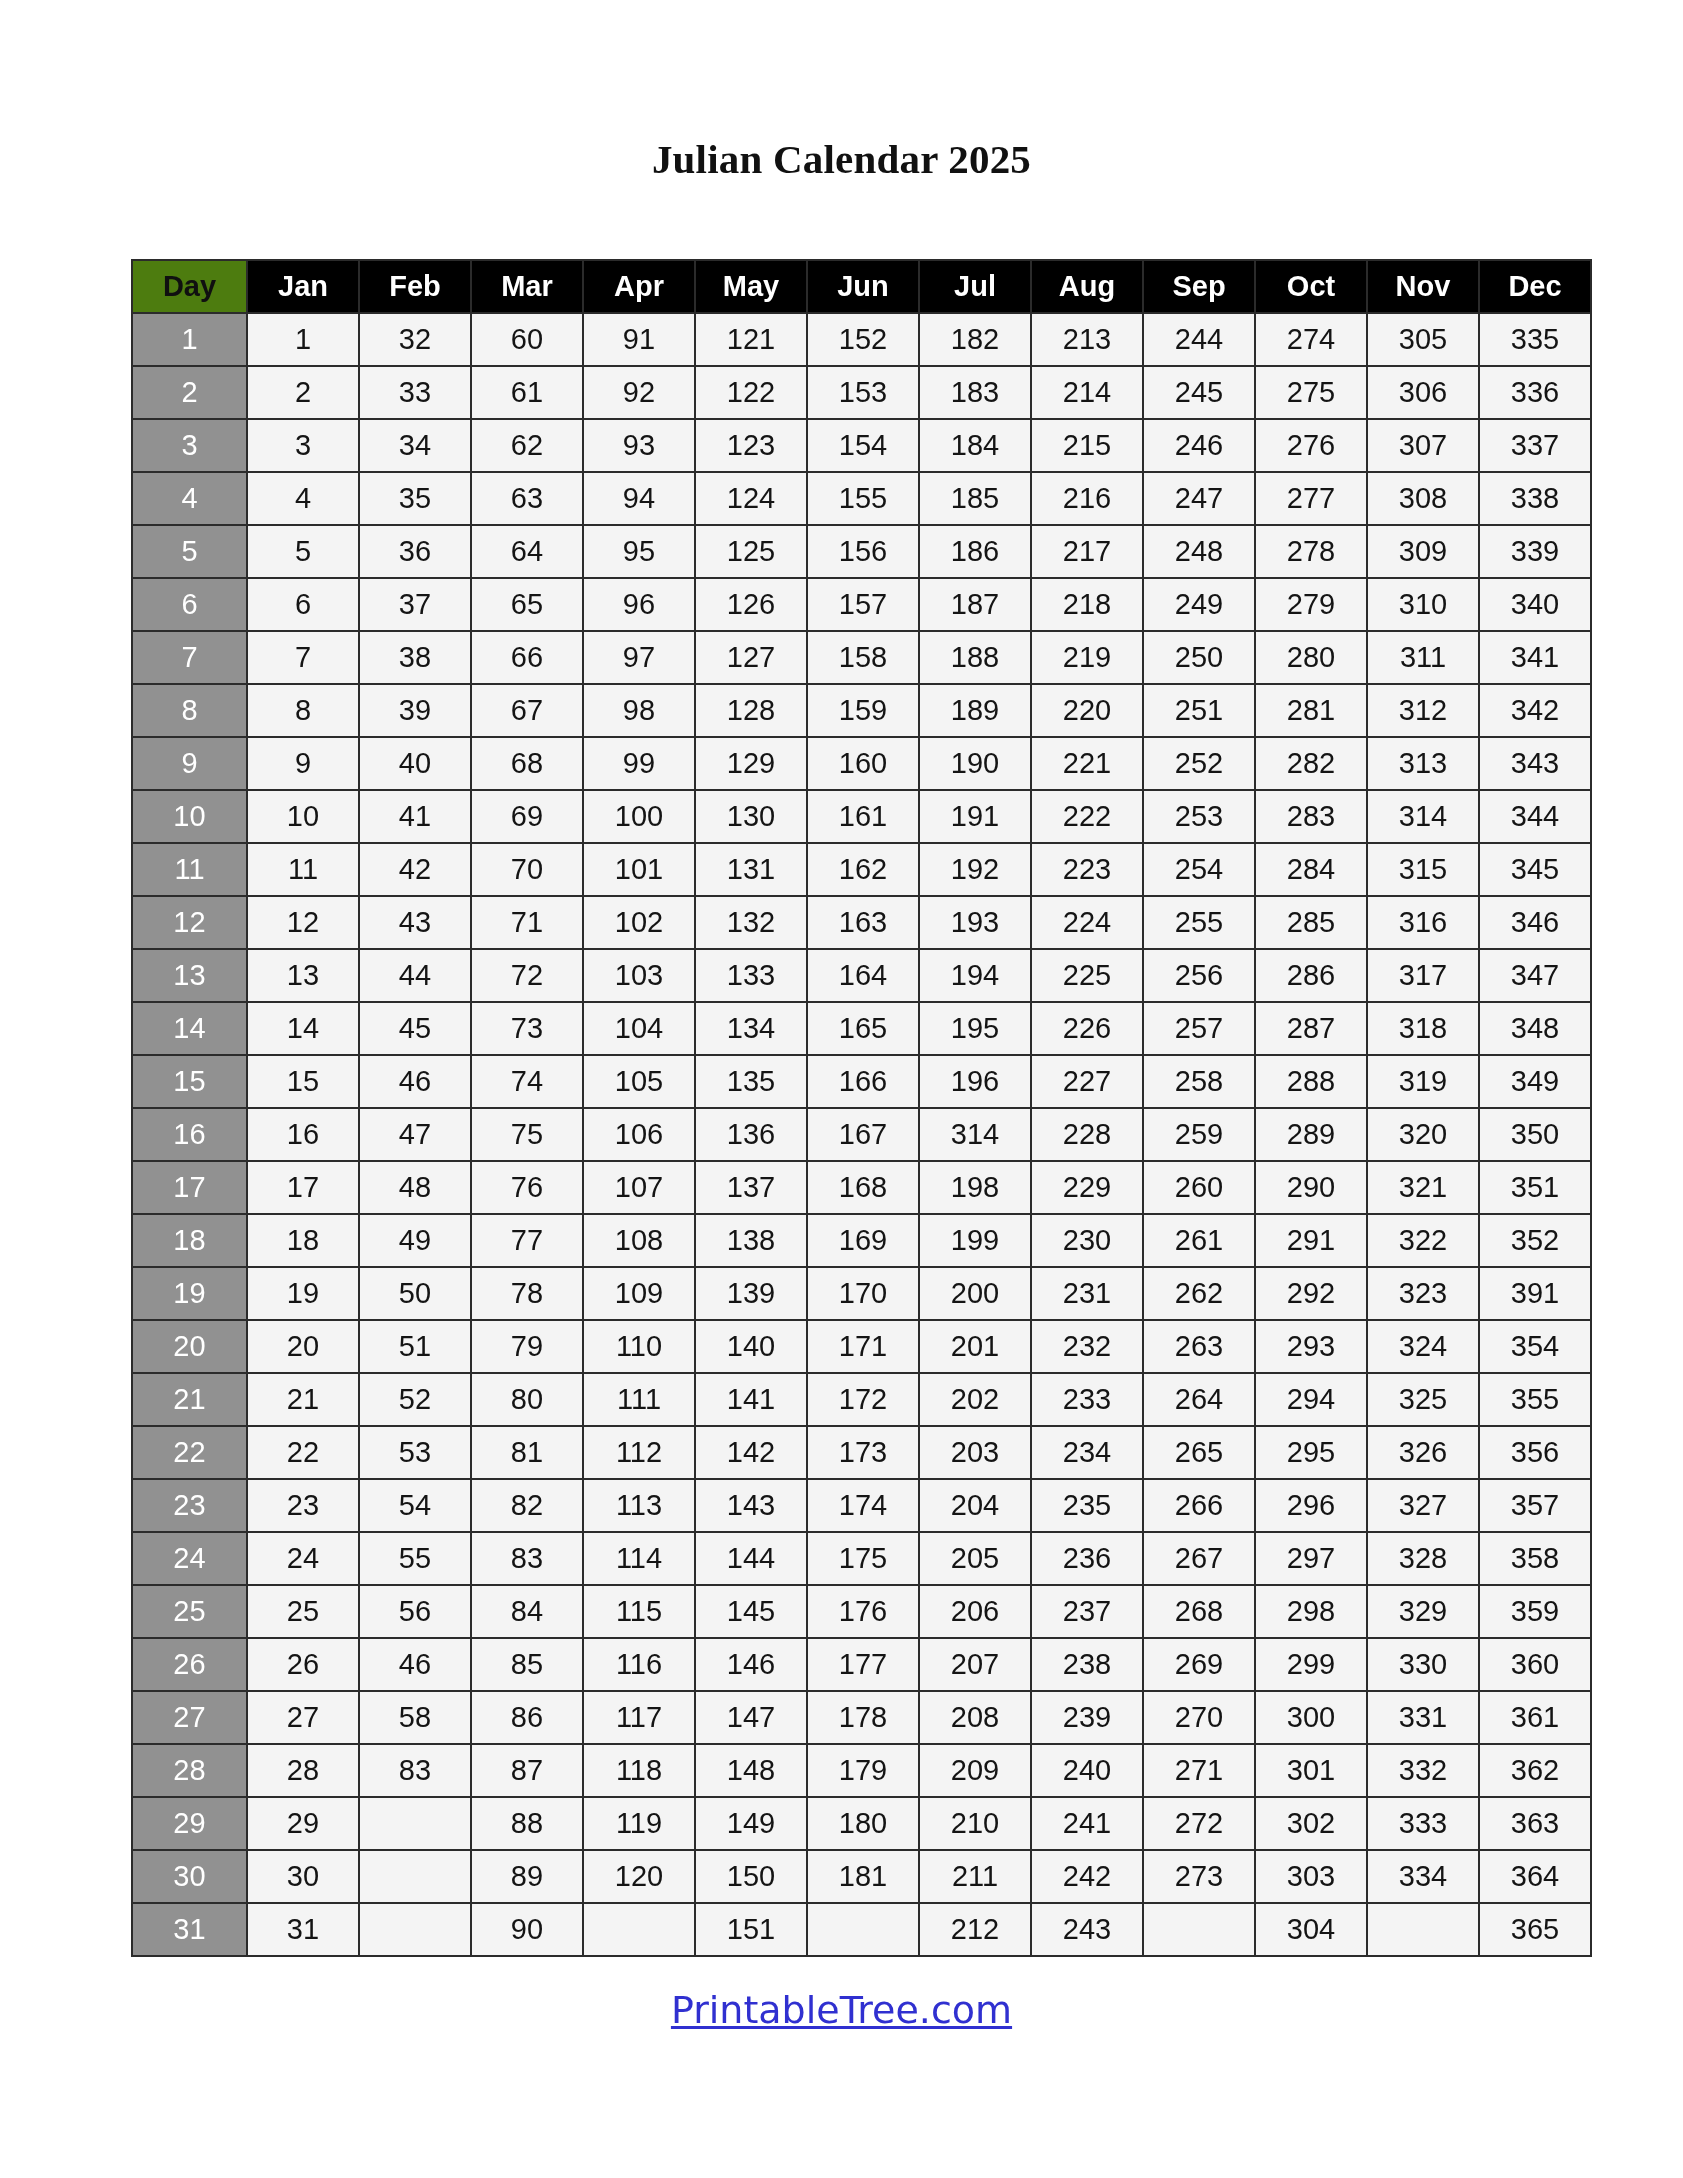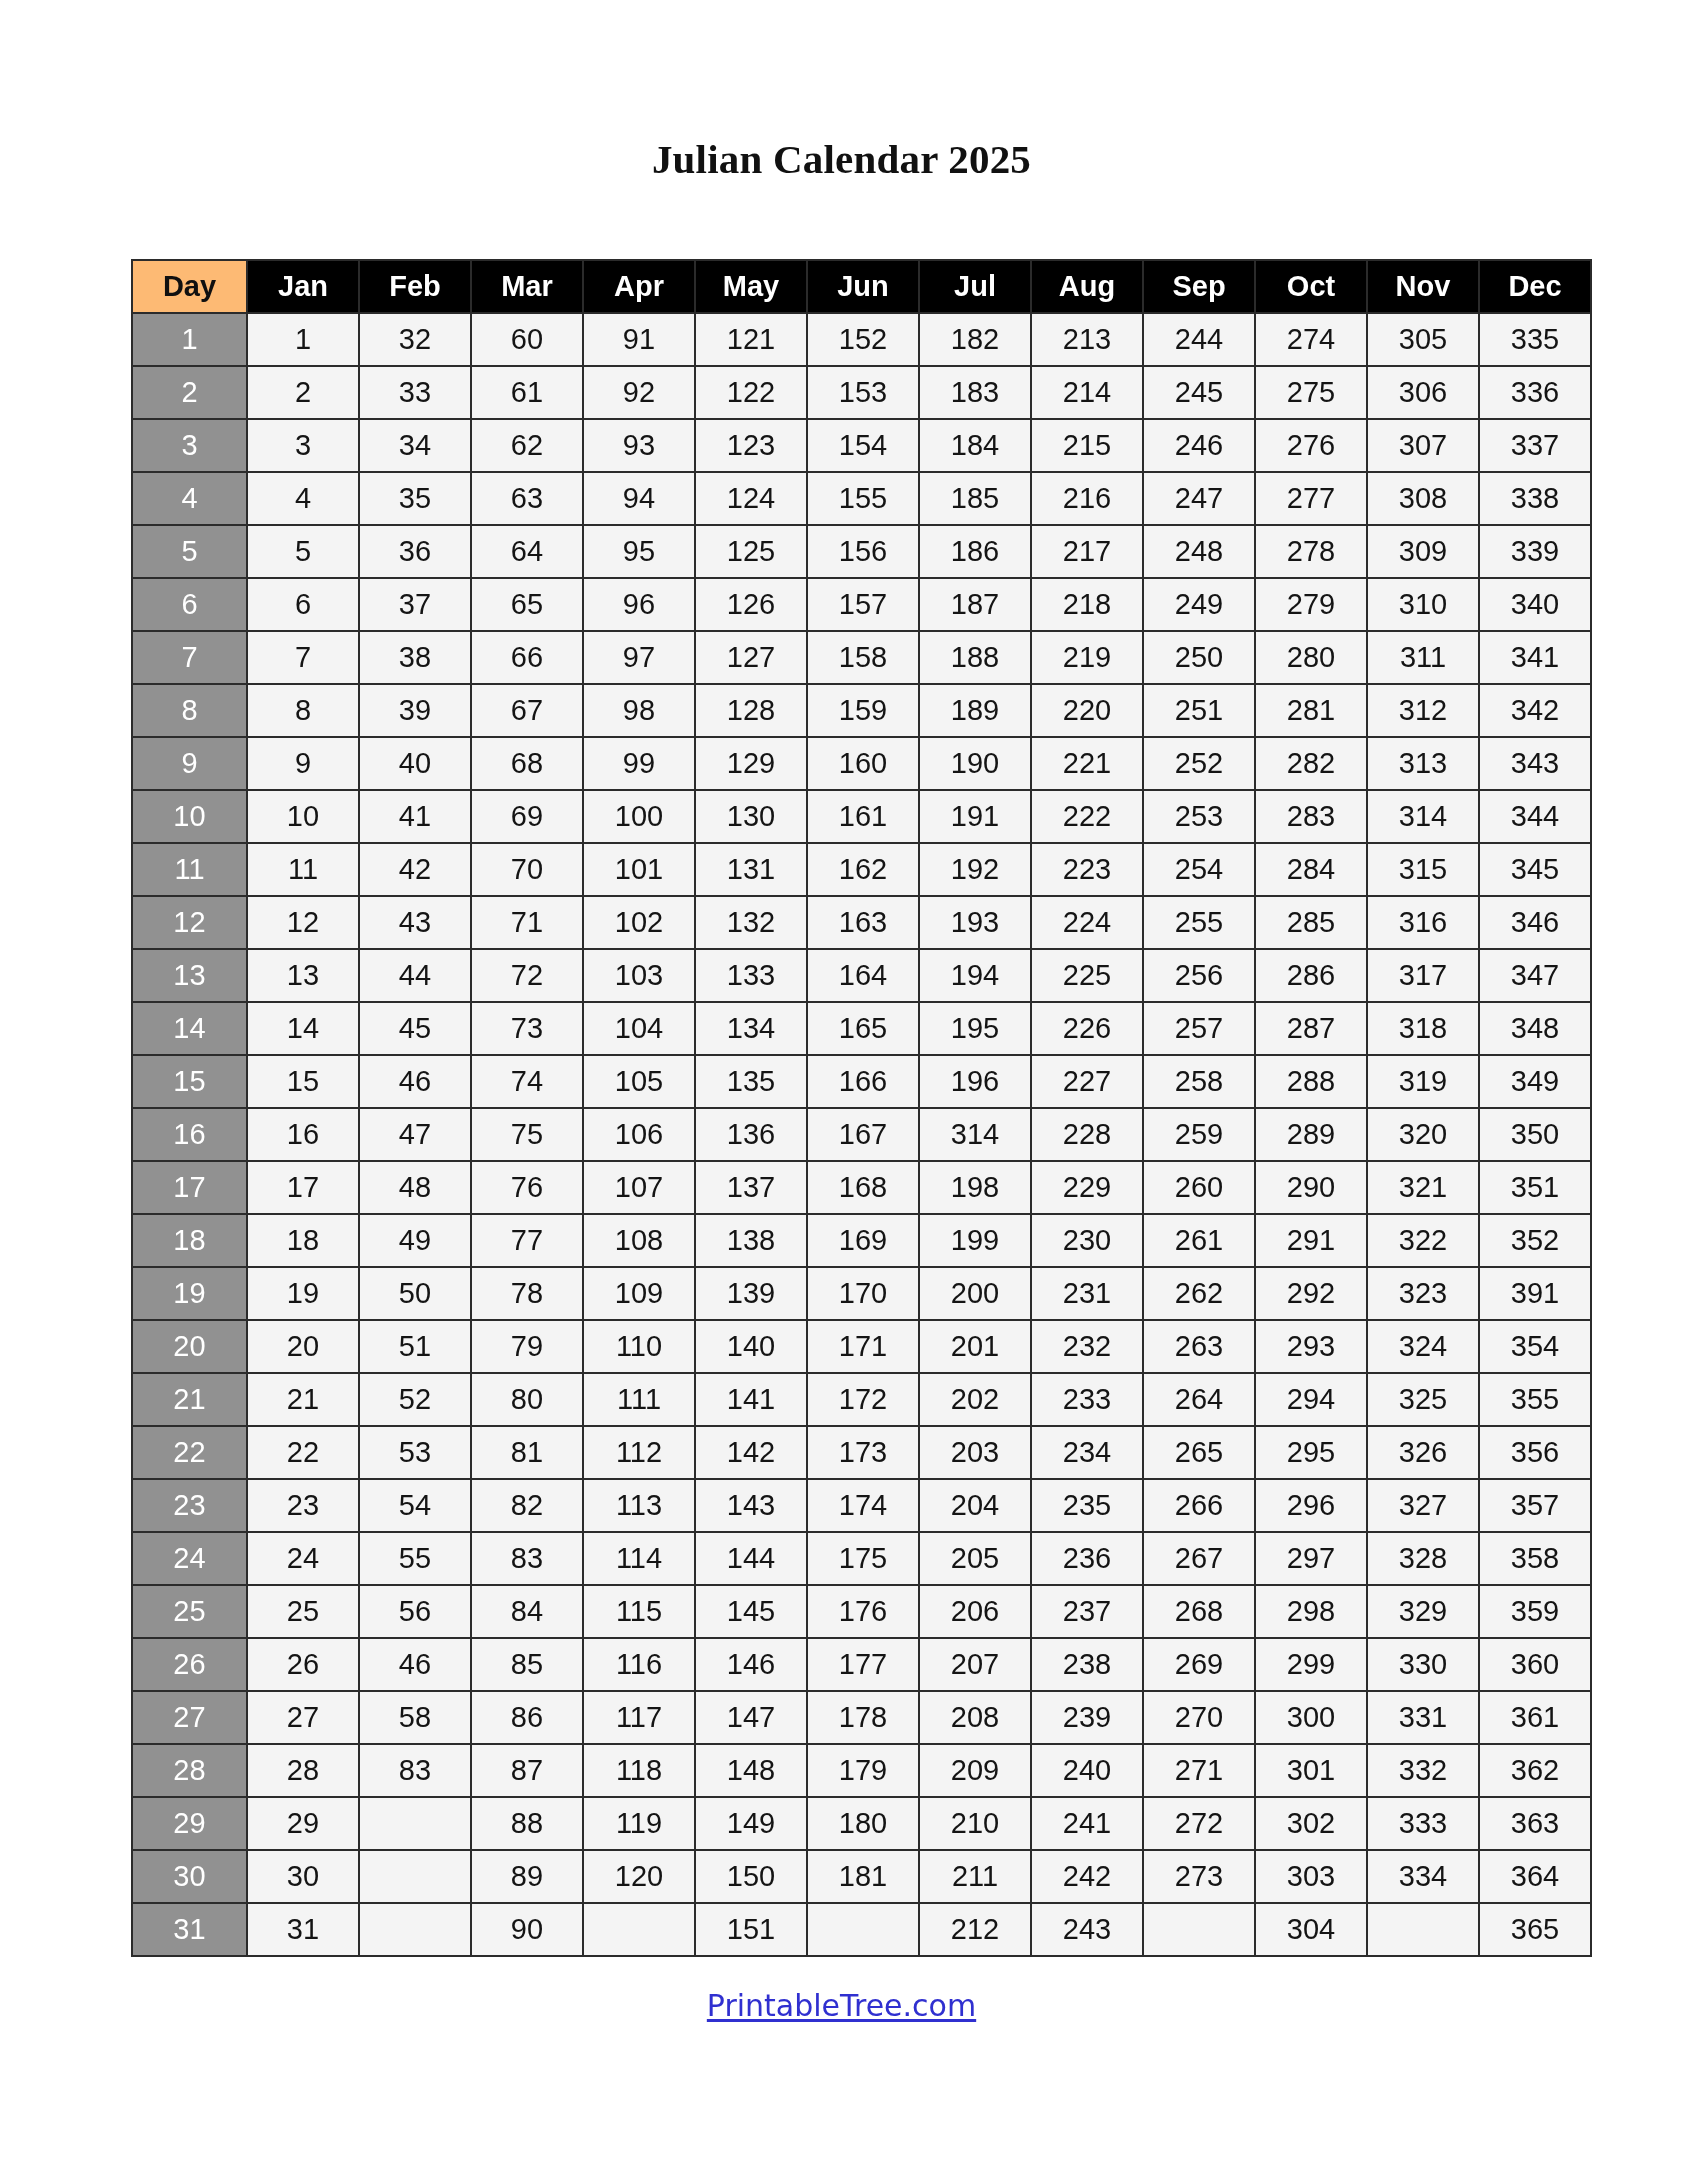--- a/index.html
+++ b/index.html
@@ -64,21 +64,21 @@
     box-sizing: border-box;
   }
 
   thead th {
     height: 57px;
     font-weight: 700;
     font-size: 31px;
   }
 
   th.head-day {
-    background: #fdba74;
+    background: #4d7c0f;
     color: #101010;
   }
 
   th.head-month {
     background: #000000;
     color: #ffffff;
   }
 
   td.day-cell {
     background: #919191;
@@ -100,21 +100,21 @@
   .footer-link {
     position: absolute;
     top: 1988px;
     left: 0;
     width: 1683px;
     text-align: center;
   }
 
   .footer-link a {
     font-family: "DejaVu Sans", "Liberation Sans", sans-serif;
-    font-size: 30px;
+    font-size: 38px;
     color: #3030d0;
     text-decoration: underline;
     text-underline-offset: 3px;
   }
 </style>
 </head>
 <body>
 
 <div class="page">
 

